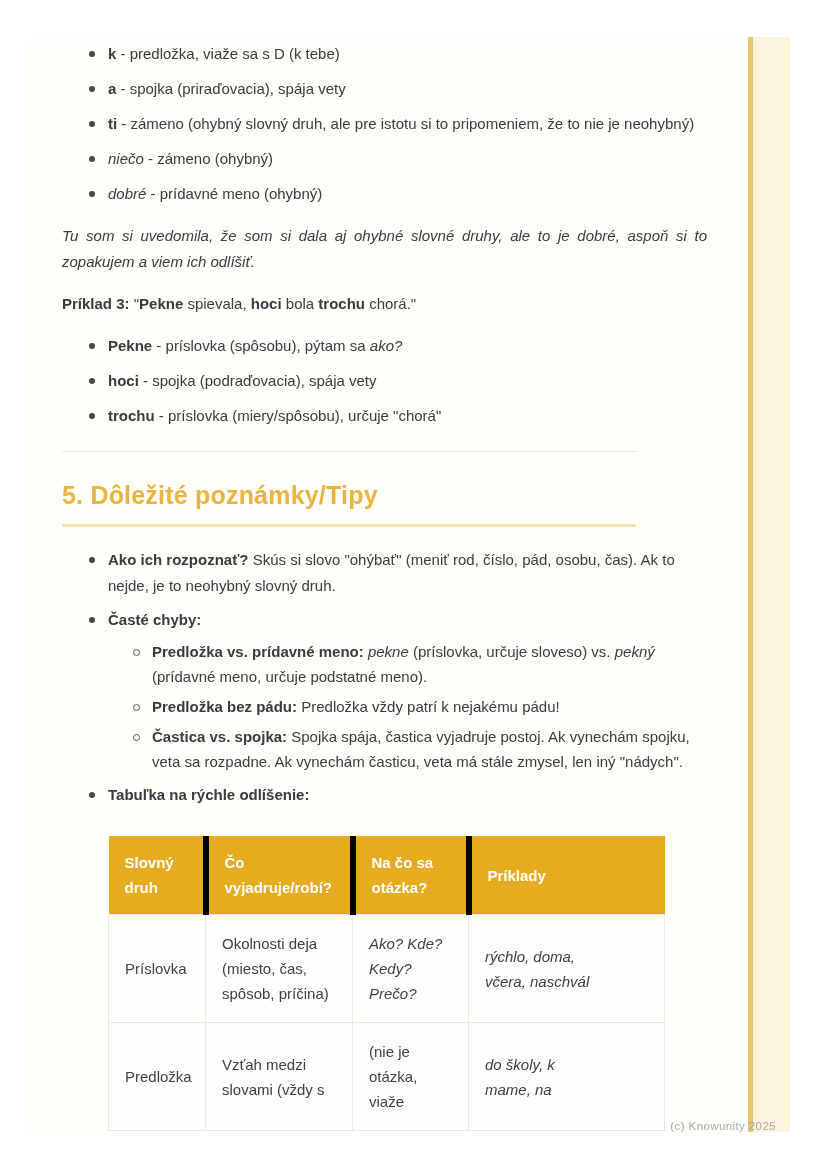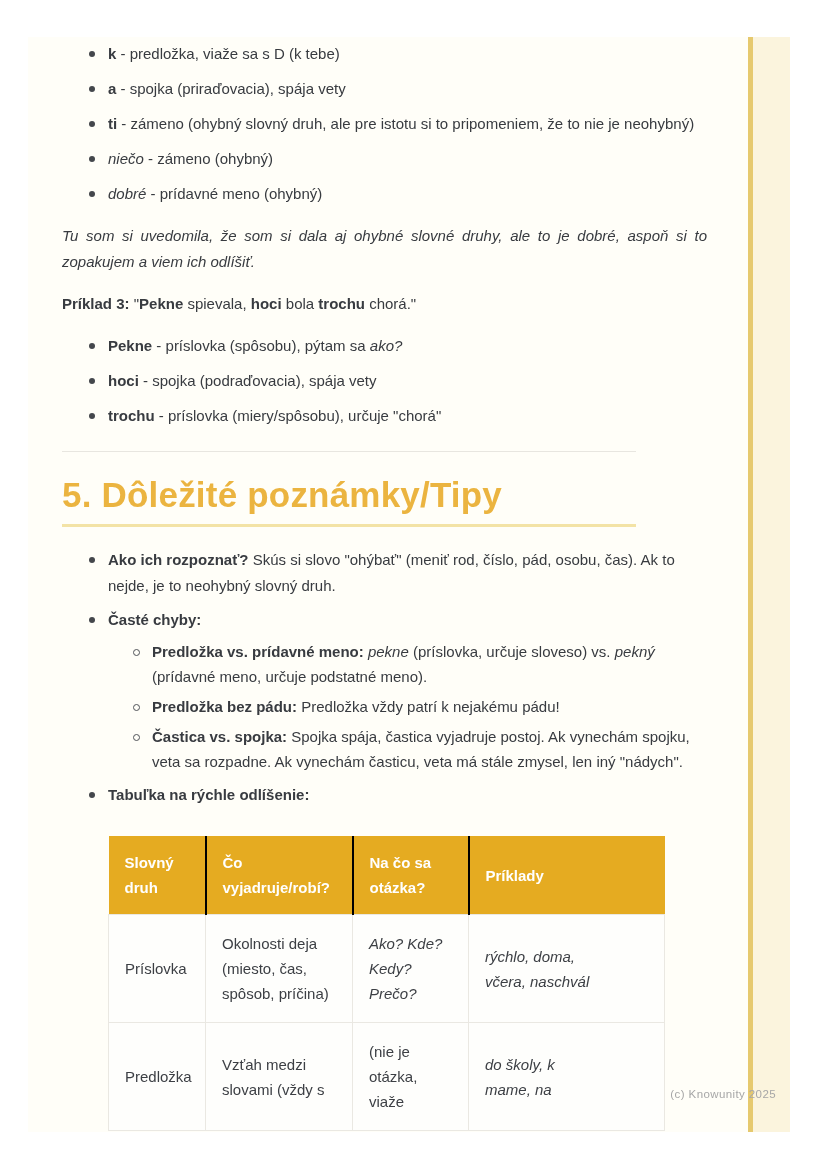--- a/index.html
+++ b/index.html
@@ -14,36 +14,36 @@
   ul{list-style:none;margin:0;padding:0 0 0 30px;}
   li{position:relative;margin:0 0 9px 16px;}
   .bmark{position:absolute;left:-19px;top:10px;width:6px;height:6px;border-radius:50%;
          background:#44474c;}
   .cmark{position:absolute;left:-19px;top:10px;width:5px;height:5px;border-radius:50%;
          background:transparent;border:1.5px solid #505358;}
   .note{margin:16px 0 0 0;text-align:justify;font-style:italic;}
   .example{margin:16px 0 0 0;}
   .list-b{margin-top:16px;}
   hr.divider{border:none;border-top:1px solid #e8e6e0;margin:22px 0 26px 0;width:574px;}
-  h2.sec{margin:0;font-size:35px;line-height:34px;font-weight:700;color:#ebb440;
+  h2.sec{margin:0;font-size:25px;line-height:34px;font-weight:700;color:#ebb440;
          letter-spacing:.2px;}
   .h-underline{margin-top:12px;width:574px;height:3px;background:#f3e3a6;}
   .list-c{margin-top:20px;}
   .list-c>li{margin-bottom:8px;}
   ul.sub{margin:6px 0 0 0;padding-left:28px;}
   ul.sub>li{margin-bottom:5px;line-height:25px;}
   table.qt{border-collapse:collapse;margin-top:28px;width:556px;table-layout:fixed;}
   table.qt th{background:#e5ab21;color:#ffffff;font-weight:700;text-align:left;
       vertical-align:middle;padding:14px 16px;line-height:25px;white-space:pre-line;
-      border-right:2px solid #000000;font-size:15px;}
+      border-right:6px solid #000000;font-size:15px;}
   table.qt th:last-child{border-right:none;}
   table.qt td{background:#fefefc;border:1px solid #eae8e2;vertical-align:middle;
       padding:16px;line-height:25px;white-space:pre-line;font-size:15px;color:#3c3f44;}
   .c1{width:97px;}.c2{width:147px;}.c3{width:116px;}.c4{width:196px;}
-  .watermark{position:absolute;right:14px;bottom:32px;font-size:11.5px;color:#a7a7a7;
+  .watermark{position:absolute;right:14px;bottom:0;font-size:11.5px;color:#a7a7a7;
       letter-spacing:.4px;z-index:3;}
 </style>
 </head>
 <body>
 
 <div class="page">
   <div class="accent">
     <div class="line"></div>
     <div class="fill"></div>
   </div>

